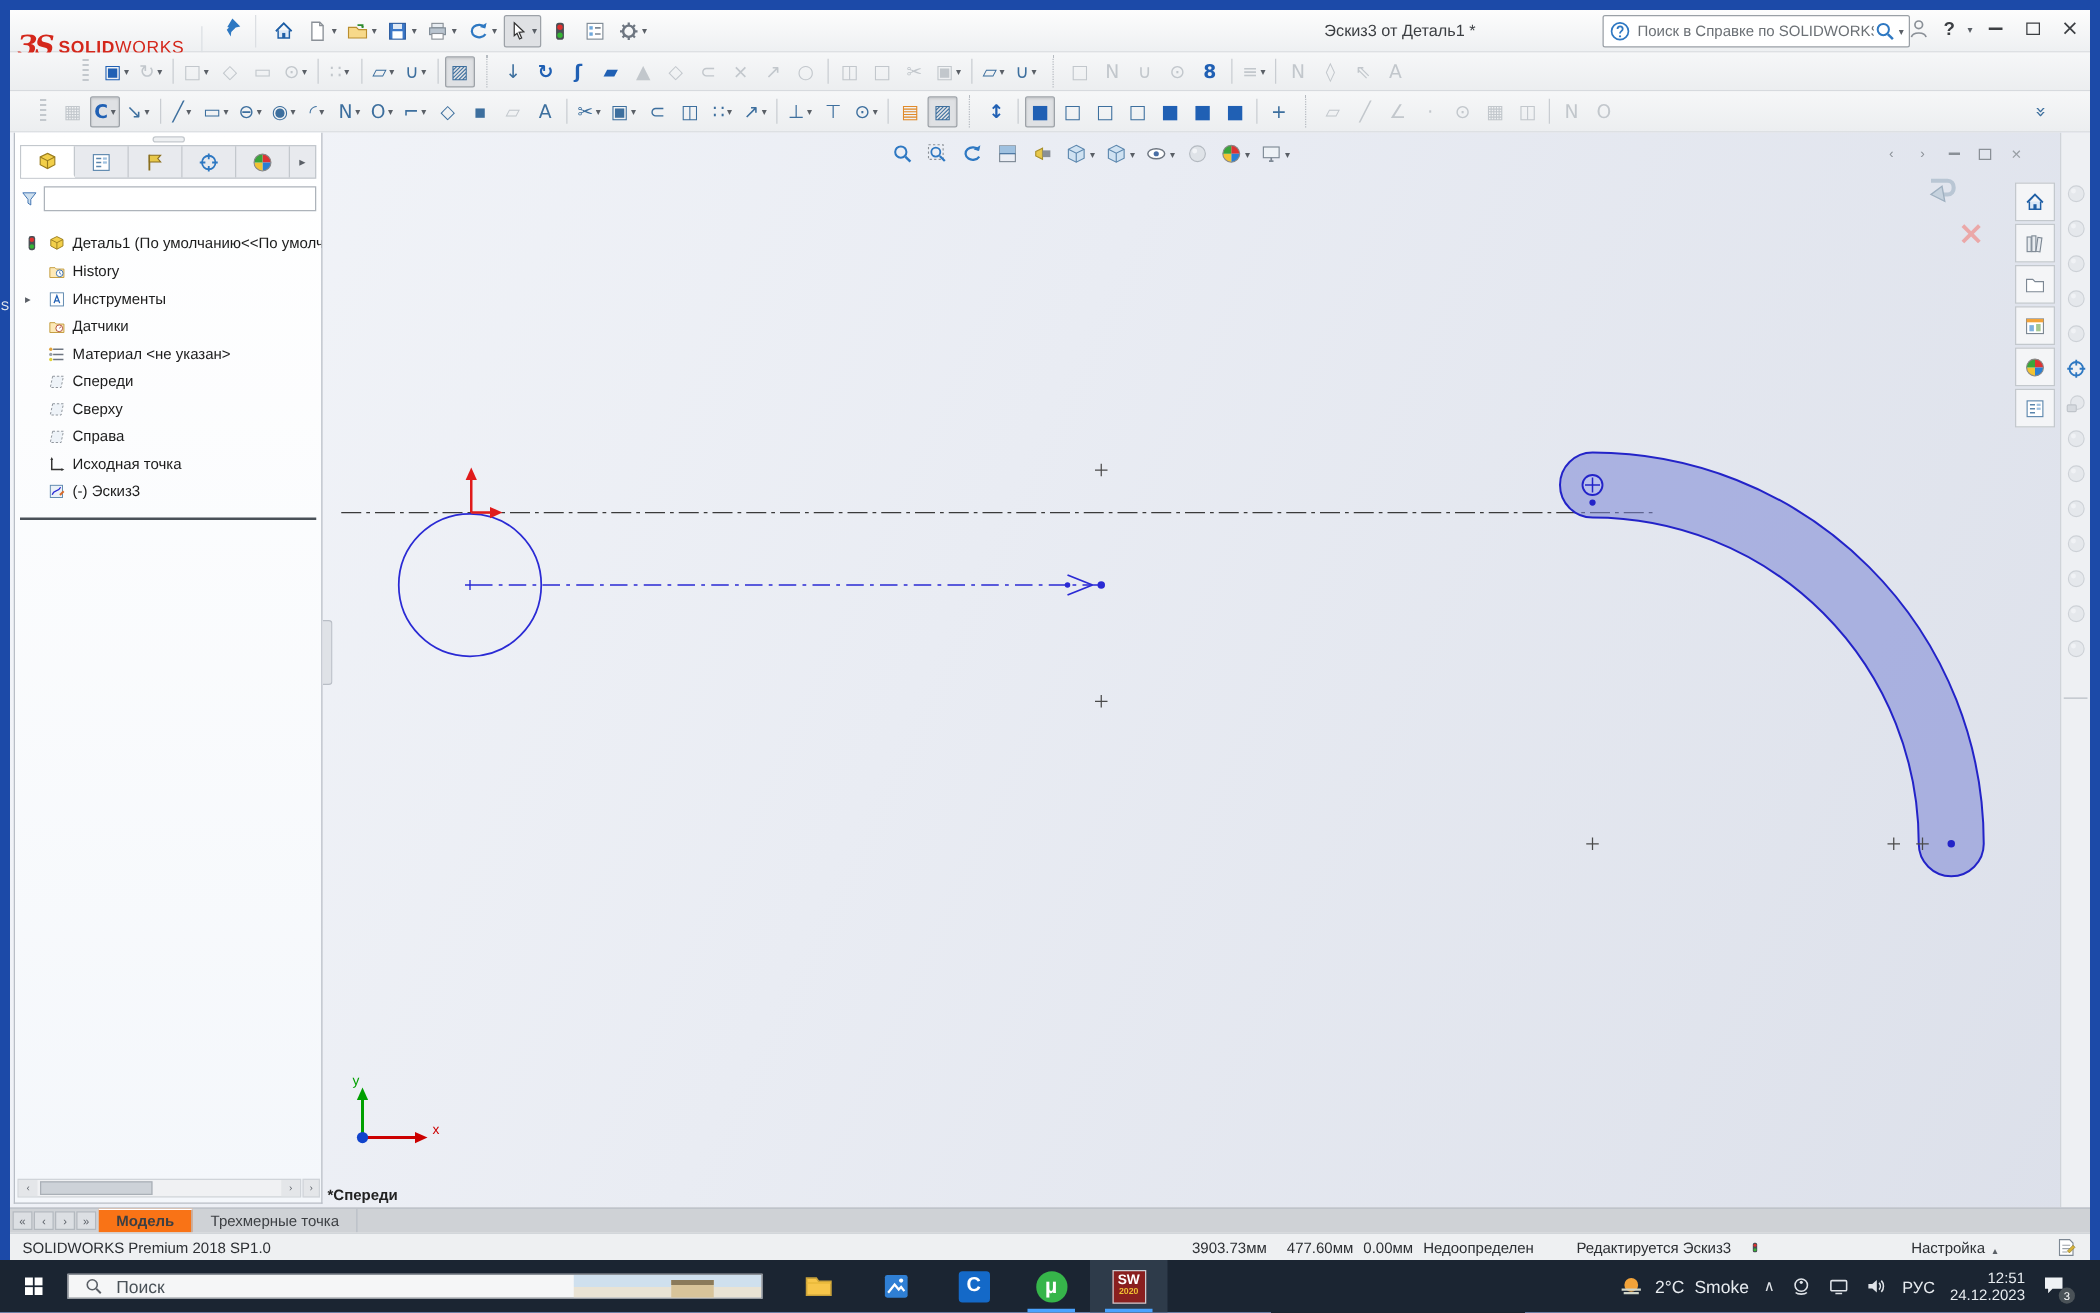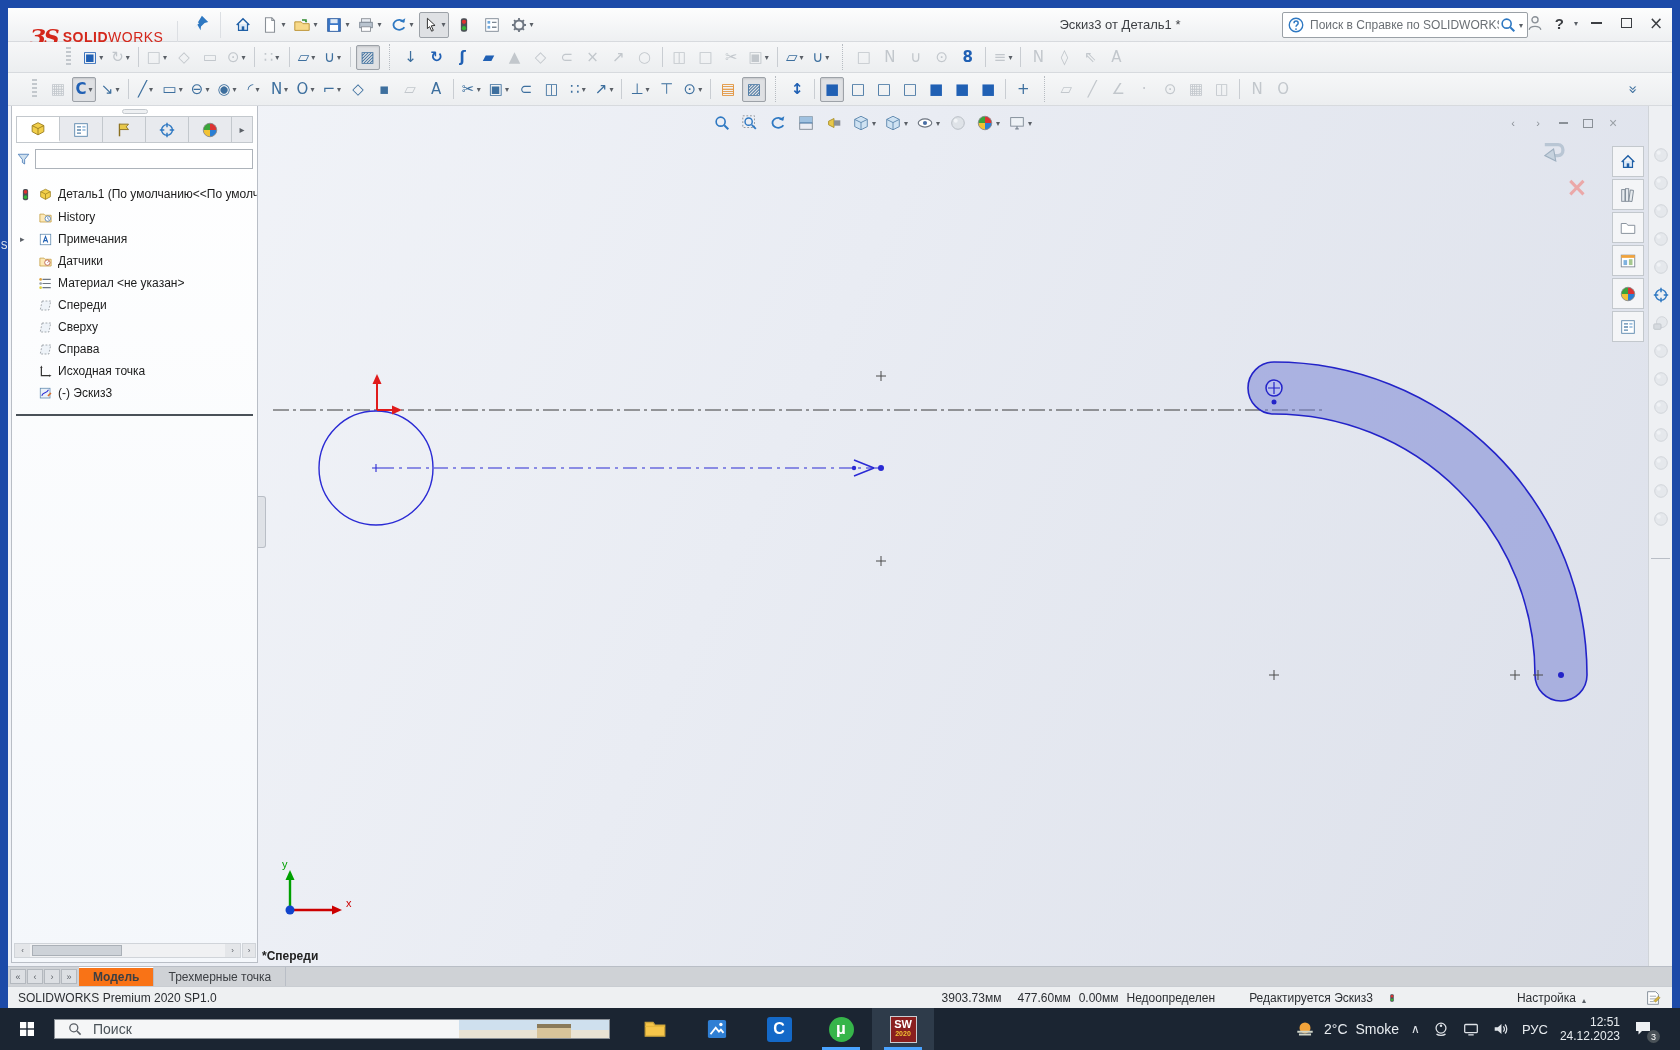--- a/index.html
+++ b/index.html
@@ -3,21 +3,21 @@
 <meta charset="utf-8">
 <style>
   *{box-sizing:border-box;margin:0;padding:0}
   html,body{width:1680px;height:1050px;overflow:hidden}
   body{position:relative;background:#1c4aa8;font-family:"Liberation Sans",sans-serif;color:#1c1c1c;}
   b{font-weight:normal}
   
   .app{position:absolute;left:8px;top:8px;width:1664px;height:1000px;background:#f0f1f2;}
   
   .menubar{position:absolute;left:0;top:0;width:100%;height:34px;background:linear-gradient(#fdfdfd,#eef0f2);border-bottom:1px solid #d7dade;display:flex;align-items:center;}
-  .logo{display:flex;align-items:center;padding:0 14px 0 22px;height:100%;border-right:1px solid #dcdfe3;margin-top:25px;}
+  .logo{display:flex;align-items:center;padding:0 14px 0 6px;height:100%;border-right:1px solid #dcdfe3;margin-top:25px;}
   .logo .mark{font-family:"DejaVu Serif",serif;font-style:italic;font-weight:bold;font-size:22px;color:#d4271b;margin-right:5px;letter-spacing:-2px}
   .logo .brand{font-size:14px;font-weight:bold;color:#d4271b;letter-spacing:.5px}
   .logo .brand i{font-style:normal;font-weight:normal}
   .menus{display:flex;align-items:center;margin-left:8px}
   .menu-item{padding:0 11px;font-size:13px;line-height:33px;cursor:default}
   .pin{margin-left:14px}
   .qat{display:flex;align-items:center;margin-left:10px;border-left:1px solid #dcdfe3;padding-left:8px}
   .qat-btn,.hud-btn{display:inline-flex;align-items:center;justify-content:center;height:26px;min-width:26px;margin:0 1px;border:1px solid transparent;border-radius:2px;padding:0 2px}
   .qat-btn.pressed,.hud-btn.pressed{background:#dfe1e4;border-color:#9da2a8}
   .sic{width:18px;height:18px}
@@ -97,21 +97,21 @@
   .doc-tab{display:flex;align-items:center;padding:0 14px;border-right:1px solid #b9bec6;color:#3c3f43}
   .doc-tab.active{background:#f97316;font-weight:bold;border-top:1px solid #fff}
   
   .statusbar{position:absolute;left:0;top:978px;width:1664px;height:22px;background:#eef0f2;border-top:1px solid #c9cdd2;display:flex;align-items:center;font-size:12px;color:#2c2f33}
   .statusbar .product{margin-left:10px}
   .statusbar .right{margin-left:auto;display:flex;align-items:center}
   .statusbar .coord{margin-right:16px}
   .statusbar .state{margin-right:34px}
   .statusbar .editing{margin-right:14px}
   .statusbar .slight{width:10px;height:16px;margin-right:120px}
-  .statusbar .custom{display:flex;align-items:flex-end;gap:6px;margin-right:58px}
+  .statusbar .custom{display:flex;align-items:flex-end;gap:6px;margin-right:46px}
   .statusbar .custom b{font-size:8px;color:#5a5f66}
   .statusbar .sheet{margin-right:10px}
   
   .taskbar{position:absolute;left:0;top:1008px;width:1680px;height:42px;background:#1b2532;display:flex;align-items:center;color:#e8ecf0}
   .start{width:54px;height:42px;display:flex;align-items:center;justify-content:center}
   .tsearch{width:556px;height:20px;background:#f5f6f7;border:1px solid #8a9097;display:flex;align-items:center;color:#5a5f66;position:relative;overflow:hidden}
   .tsearch .mag{margin:0 10px 0 12px}
   .tsearch .ph{font-size:14px;color:#4a5258}
   .tsearch .art{position:absolute;right:0;top:0;width:150px;height:100%;background:linear-gradient(#cfe0ee 0 55%,#e9e3d4 55% 100%)}
   .tsearch .art .bld{position:absolute;right:38px;top:4px;width:34px;height:24px;background:#d8c49a;border-top:4px solid #8a7a5a}
@@ -927,21 +927,21 @@
               <use href="#sym-folderclock"></use>
             </svg>
           <span>History</span>
         </div>
         <div class="tree-row" style="position:relative">
           <b class="texp">▸</b>
           <svg class="tic" viewBox="0 0 20 20">
               <rect x="3" y="3" width="14" height="14" fill="#fff" stroke="#5b86ad"></rect>
               <path d="M7 14 L10 6 L13 14 M8.2 11.5 H11.8" stroke="#2060b4" fill="none" stroke-width="1.4"></path>
             </svg>
-          <span>Примечания</span>
+          <span>Инструменты</span>
         </div>
         <div class="tree-row">
           <svg class="tic" viewBox="0 0 20 20">
               <use href="#sym-gaugefolder"></use>
             </svg>
           <span>Датчики</span>
         </div>
         <div class="tree-row">
           <svg class="tic" viewBox="0 0 20 20">
               <use href="#sym-material"></use>
@@ -1103,21 +1103,21 @@
       <span>«</span>
       <span>‹</span>
       <span>›</span>
       <span>»</span>
     </div>
     <span class="doc-tab active">Модель</span>
     <span class="doc-tab">Трехмерные точка</span>
   </div>
 
   <div class="statusbar">
-    <span class="product">SOLIDWORKS Premium 2020 SP1.0</span>
+    <span class="product">SOLIDWORKS Premium 2018 SP1.0</span>
     <span class="right">
       <span class="coord">3903.73мм</span>
       <span class="coord" style="margin-right:8px">477.60мм</span>
       <span class="coord" style="margin-right:8px">0.00мм</span>
       <span class="state">Недоопределен</span>
       <span class="editing">Редактируется Эскиз3</span>
       <svg class="slight" viewBox="0 0 20 20">
           <use href="#sym-lights"></use>
         </svg>
       <span class="custom">

